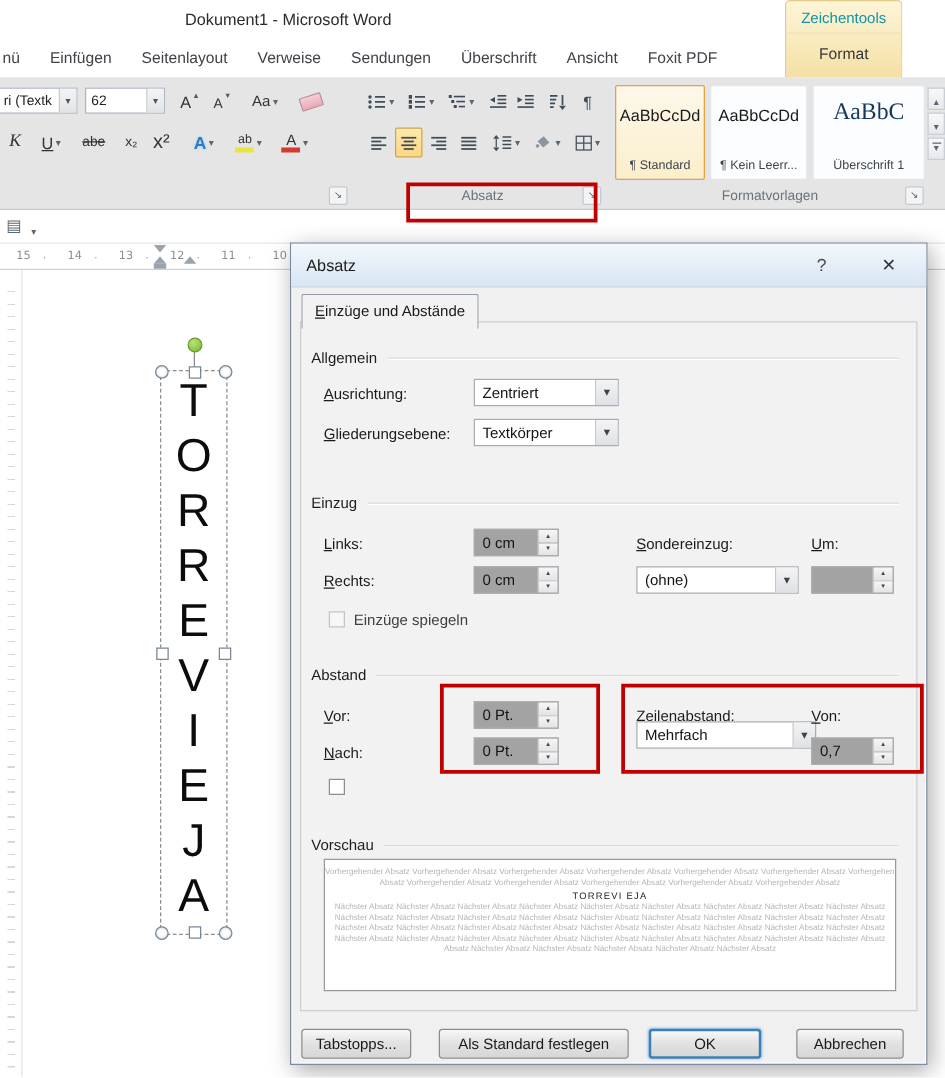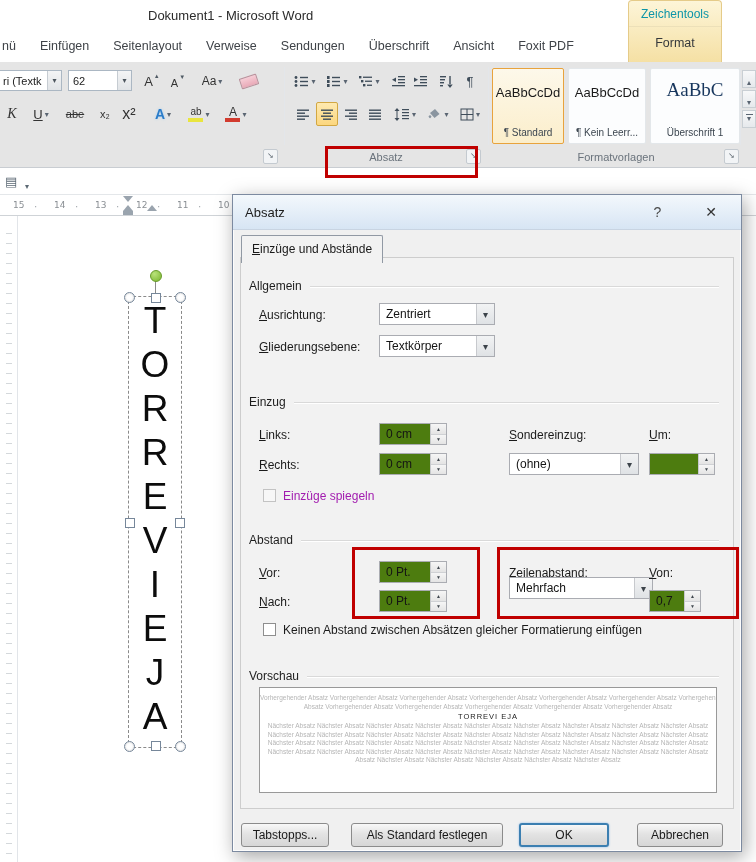--- a/index.html
+++ b/index.html
@@ -84,27 +84,27 @@
   .dlg-help{margin-left:auto;margin-right:44px;font-size:14px;color:#4a4a4a}
   .dlg-close{margin-right:12px;font-size:14px;color:#333}
   .dlg-tabs{position:absolute;left:8px;top:40px;display:flex;z-index:3}
   .dtab{font-size:12px;color:#1a1a1a;padding:4px 10px 5px;border:1px solid #9199a4;border-bottom:none;border-radius:2px 2px 0 0;
      background:linear-gradient(#f1f2f3,#e0e2e5);margin-right:2px;position:relative;top:3px}
   .dtab.active{background:#f2f2f2;top:0;padding-top:6px;padding-bottom:7px}
   .dlg-page{position:absolute;left:7px;top:62px;width:494px;height:552px;background:#f2f2f2;border:1px solid #cdcdcd;box-sizing:border-box}
   .sect{position:absolute;left:16px;right:22px;display:flex;align-items:center;font-size:12px;color:#1d1d1d}
   .sect-line{flex:1;height:1px;background:#d9d9d9;border-bottom:1px solid #fff;margin-left:8px;margin-top:2px}
   .lbl{position:absolute;font-size:12px;color:#1b1b1b;white-space:nowrap;display:inline-block}
-  .lbl.dis{color:#a21caf}
+  .lbl.dis{color:#404040}
   .ak::first-letter{text-decoration:underline}
   .dd{position:absolute;height:22px;background:#fff;border:1px solid #aaacb2;display:flex;box-sizing:border-box}
   .dd-val{flex:1;font-size:12px;color:#141414;padding:3px 0 0 6px;white-space:nowrap;overflow:hidden}
   .dd-btn{width:17px;border-left:1px solid #c7c9cd;background:linear-gradient(#f2f3f4,#dfe2e5);display:flex;align-items:center;justify-content:center}
   .dd-btn::after{content:"▾";font-size:10px;color:#3c434a}
-  .spin{position:absolute;height:22px;background:#4d7c0f;border:1px solid #aaacb2;display:flex;box-sizing:border-box}
+  .spin{position:absolute;height:22px;background:#a3a3a3;border:1px solid #aaacb2;display:flex;box-sizing:border-box}
   .spin-val{flex:1;font-size:12px;color:#141414;padding:3px 0 0 6px;white-space:nowrap;overflow:hidden}
   .spin-btns{width:15px;border-left:1px solid #c7c9cd;display:flex;flex-direction:column}
   .spin-btns i{flex:1;display:flex;align-items:center;justify-content:center;background:linear-gradient(#f6f6f6,#e4e4e4);font-style:normal}
   .spin-btns i.up{border-bottom:1px solid #cfd1d4}
   .spin-btns i.up::after{content:"▲";font-size:5px;color:#40484f}
   .spin-btns i.dn::after{content:"▼";font-size:5px;color:#40484f}
   .chk{position:absolute;width:13px;height:13px;background:#fff;border:1px solid #8e8e8e;box-sizing:border-box}
   .chk.disabled{border-color:#c3c3c3;background:#f7f7f7}
   #preview-box{position:absolute;left:26px;top:492px;width:458px;height:106px;background:#fff;border:1px solid #999;box-sizing:border-box;overflow:hidden;text-align:center;padding-top:6px}
   .pv-line{font-size:6.5px;line-height:8.5px;color:#b5b5b5;white-space:nowrap;overflow:hidden}
@@ -503,29 +503,28 @@
           <i class="up"></i>
           <i class="dn"></i>
         </span>
     </div>
     <span class="lbl ak" style="left:276px;top:371px">Zeilenabstand:</span>
     <div class="dd" style="left:276px;top:382px;width:144px">
       <span class="dd-val">Mehrfach</span>
       <span class="dd-btn"></span>
     </div>
     <span class="lbl ak" style="left:416px;top:371px">Von:</span>
-    <div class="spin" style="left:416px;top:395px;width:52px">
+    <div class="spin" style="left:416px;top:395px;width:66px">
       <span class="spin-val">0,7</span>
       <span class="spin-btns">
           <i class="up"></i>
           <i class="dn"></i>
         </span>
     </div>
     <span class="chk" style="left:30px;top:428px"></span>
-    <span class="lbl" style="left:50px;top:428px">Keinen Abstand zwischen Absätzen gleicher Formatierung einfügen</span>
 
     <div class="sect" style="top:474px">
       <span>Vorschau</span>
       <span class="sect-line"></span>
     </div>
     <div id="preview-box">
       <div class="pv-line">Vorhergehender Absatz Vorhergehender Absatz Vorhergehender Absatz Vorhergehender Absatz Vorhergehender Absatz Vorhergehender Absatz Vorhergehender Absatz</div>
       <div class="pv-line">Absatz Vorhergehender Absatz Vorhergehender Absatz Vorhergehender Absatz Vorhergehender Absatz Vorhergehender Absatz</div>
       <div class="pv-sample">TORREVI EJA</div>
       <div class="pv-line">Nächster Absatz Nächster Absatz Nächster Absatz Nächster Absatz Nächster Absatz Nächster Absatz Nächster Absatz Nächster Absatz Nächster Absatz</div>

